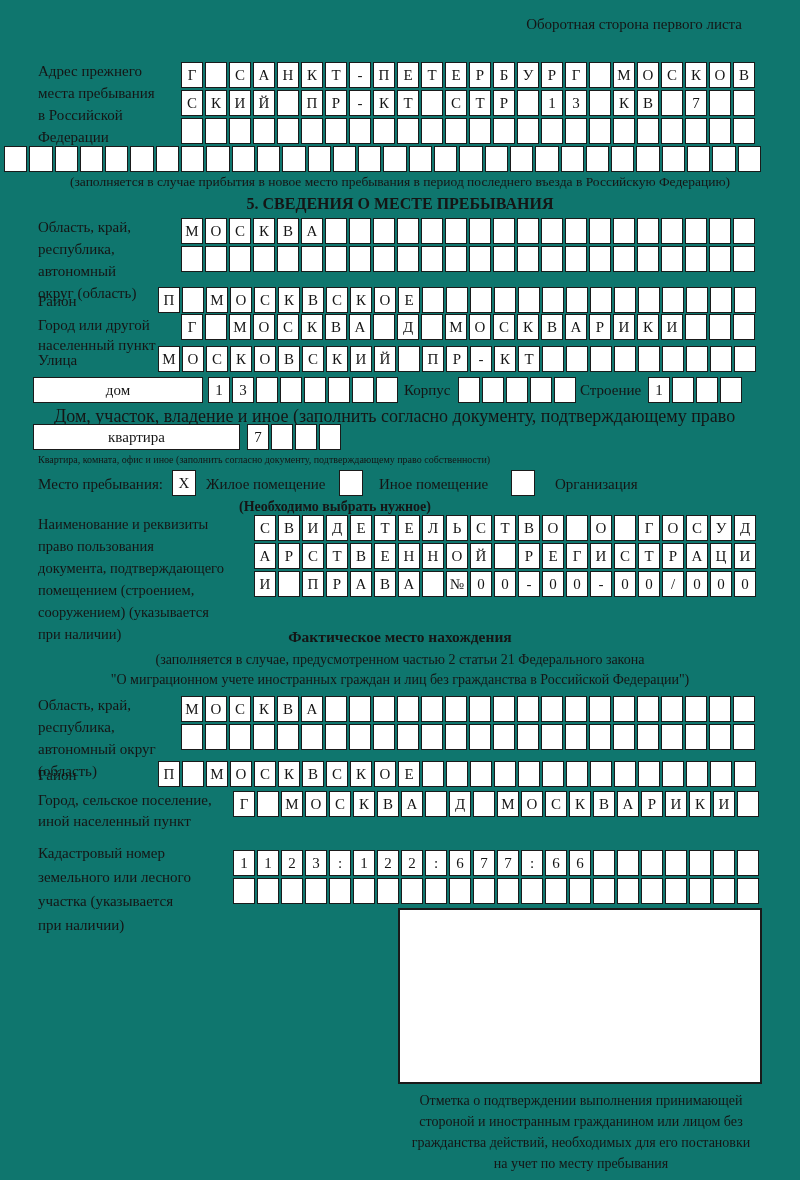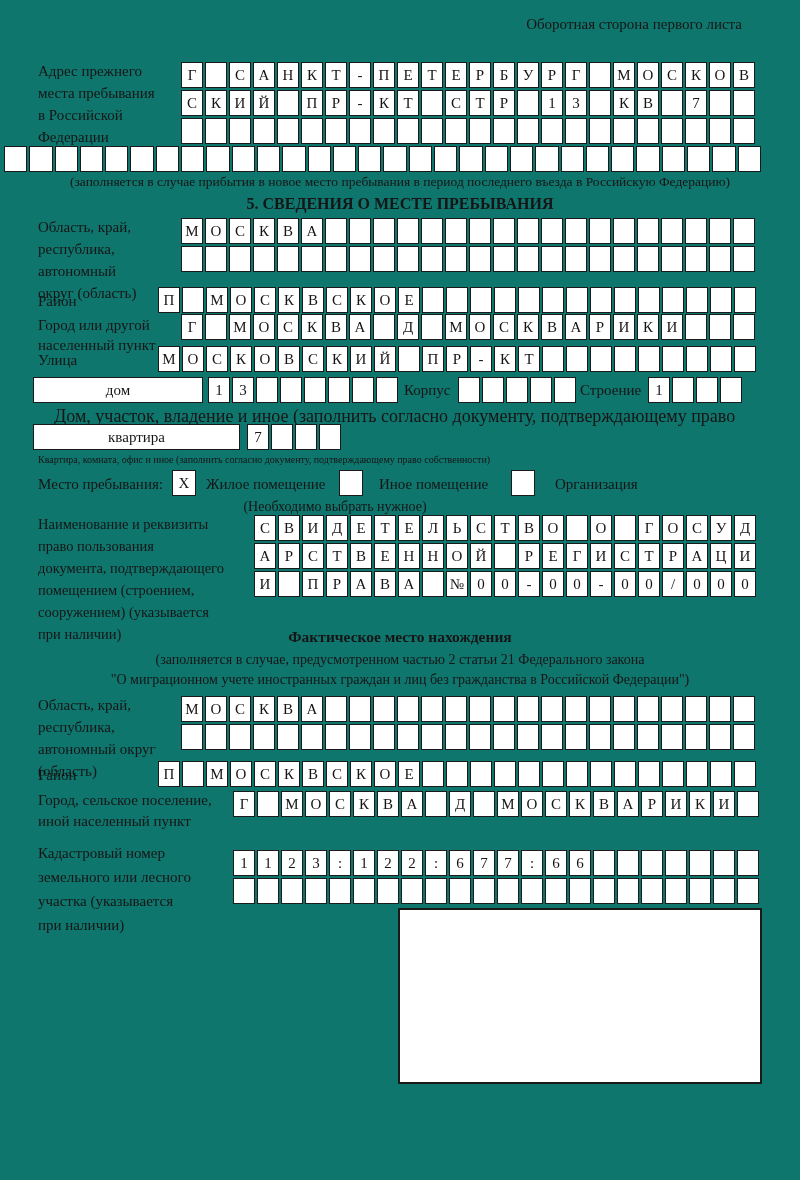--- a/index.html
+++ b/index.html
@@ -336,21 +336,21 @@
     </div>
   <div class="cap" style="left:38px; top:454px; font-size:10px;">Квартира, комната, офис и иное (заполнить согласно документу, подтверждающему право собственности)</div>
 
   <div class="abs lbl" style="left:38px; top:473px;">Место пребывания:</div>
   <div class="cb" style="left:172px; top:470px;">X</div>
   <div class="abs lbl" style="left:206px; top:473px;">Жилое помещение</div>
   <div class="cb" style="left:339px; top:470px;"></div>
   <div class="abs lbl" style="left:379px; top:473px;">Иное помещение</div>
   <div class="cb" style="left:511px; top:470px;"></div>
   <div class="abs lbl" style="left:555px; top:473px;">Организация</div>
-  <div class="cap" style="left:145px; top:499px; width:380px; text-align:center; font-size:14px;">(Необходимо выбрать нужное)</div>
+  <div class="cap" style="left:145px; top:499px; width:380px; text-align:center; font-size:14px;font-weight:bold;">(Необходимо выбрать нужное)</div>
 
   <div class="abs lbl-sm" style="left:38px; top:513px;">
       <div class="lbl-line">Наименование и реквизиты</div>
       <div class="lbl-line">право пользования</div>
       <div class="lbl-line">документа, подтверждающего</div>
       <div class="lbl-line">помещением (строением,</div>
       <div class="lbl-line">сооружением) (указывается</div>
       <div class="lbl-line">при наличии)</div>
     </div>
   <div class="boxrow" style="left:254px; top:515px;">
@@ -593,14 +593,20 @@
       <div class="cell"></div>
       <div class="cell"></div>
       <div class="cell"></div>
       <div class="cell"></div>
       <div class="cell"></div>
       <div class="cell"></div>
       <div class="cell"></div>
     </div>
 
   <div class="stamp-rect" style="left:398px; top:908px; width:364px; height:176px;"></div>
+  <div class="stamp-cap" style="left:388px; top:1090px; width:386px;">
+      <div class="lbl-line">Отметка о подтверждении выполнения принимающей</div>
+      <div class="lbl-line">стороной и иностранным гражданином или лицом без</div>
+      <div class="lbl-line">гражданства действий, необходимых для его постановки</div>
+      <div class="lbl-line">на учет по месту пребывания</div>
+    </div>
 
 </div>
 
 </body></html>

